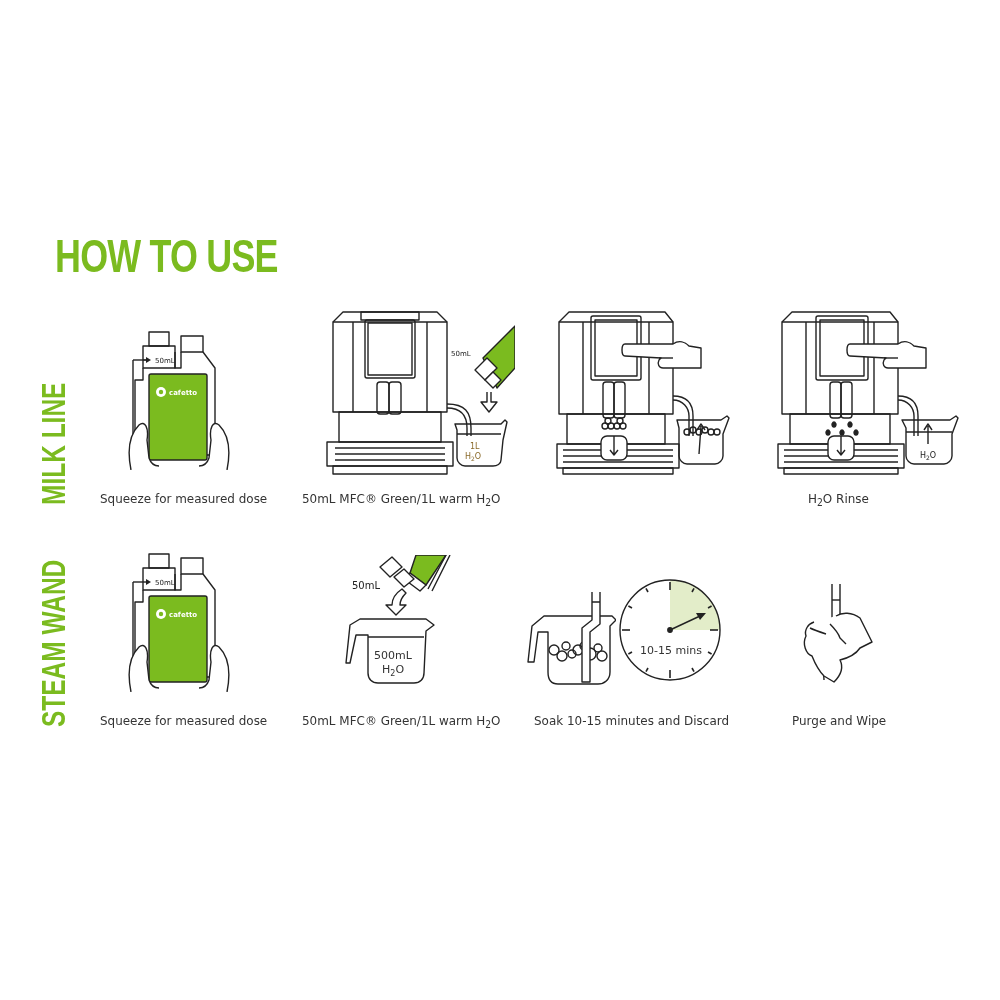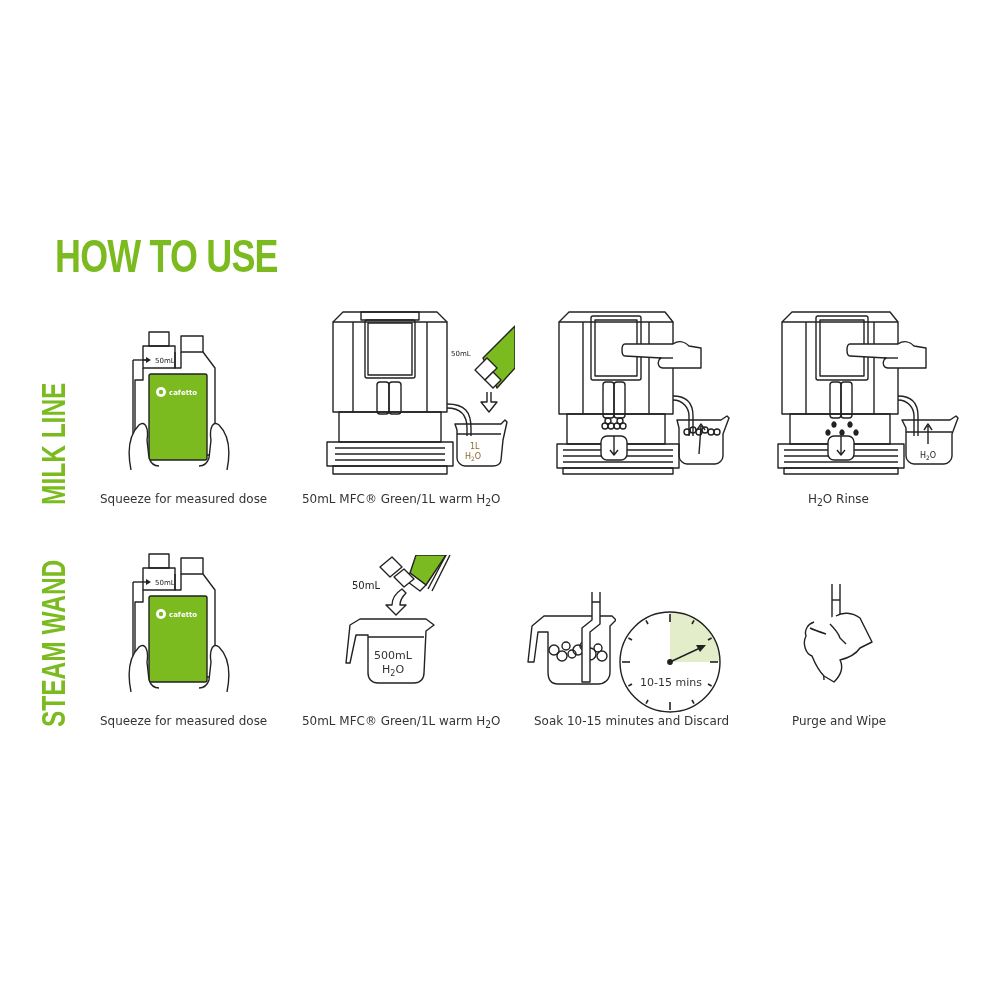--- a/index.html
+++ b/index.html
@@ -217,21 +217,21 @@
       <circle cx="40" cy="54" r="4"></circle>
       <circle cx="46" cy="62" r="4"></circle>
     <circle cx="52" cy="58" r="5"></circle>
       <circle cx="58" cy="54" r="4"></circle>
       <circle cx="64" cy="62" r="6"></circle>
       <circle cx="72" cy="56" r="4"></circle>
       <circle cx="76" cy="64" r="5"></circle>
     <path d="M66 16 L66 28 L56 36 L56 90 L64 90 L64 40 L74 32 L74 16" fill="#fff"></path>
   </svg>
 </div>
-<div class="ill" style="left:614px; top:606px;">
+<div class="ill" style="left:614px; top:574px;">
   <svg width="112" height="112" viewBox="0 0 112 112" fill="none" stroke="#222" stroke-width="1.4">
     <path d="M56 56 L56 6 A50 50 0 0 1 106 56 Z" fill="#e3edc9" stroke="none"></path>
     <circle cx="56" cy="56" r="50"></circle>
     <g stroke-width="1.6">
       <line x1="56" y1="8" x2="56" y2="16"></line>
       <line x1="56" y1="96" x2="56" y2="104"></line>
       <line x1="8" y1="56" x2="16" y2="56"></line>
       <line x1="96" y1="56" x2="104" y2="56"></line>
       <line x1="80" y1="14.4" x2="78" y2="18"></line>
       <line x1="97.6" y1="32" x2="94" y2="34"></line>

